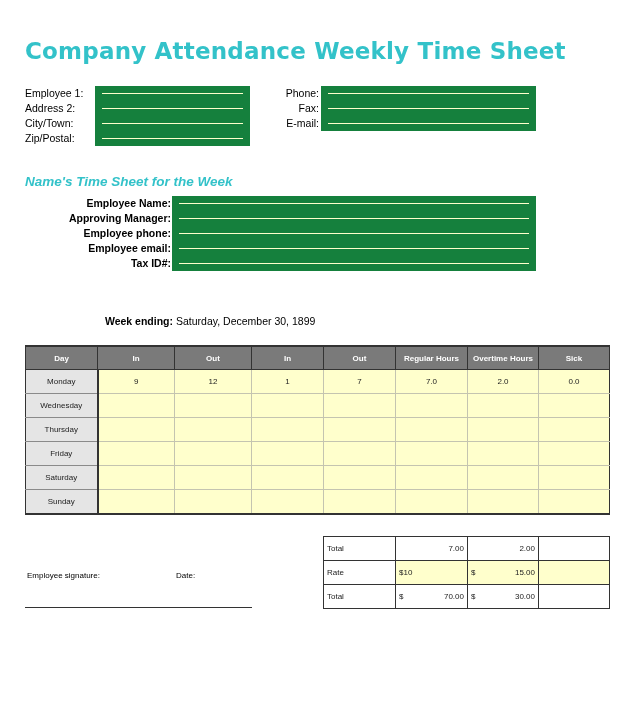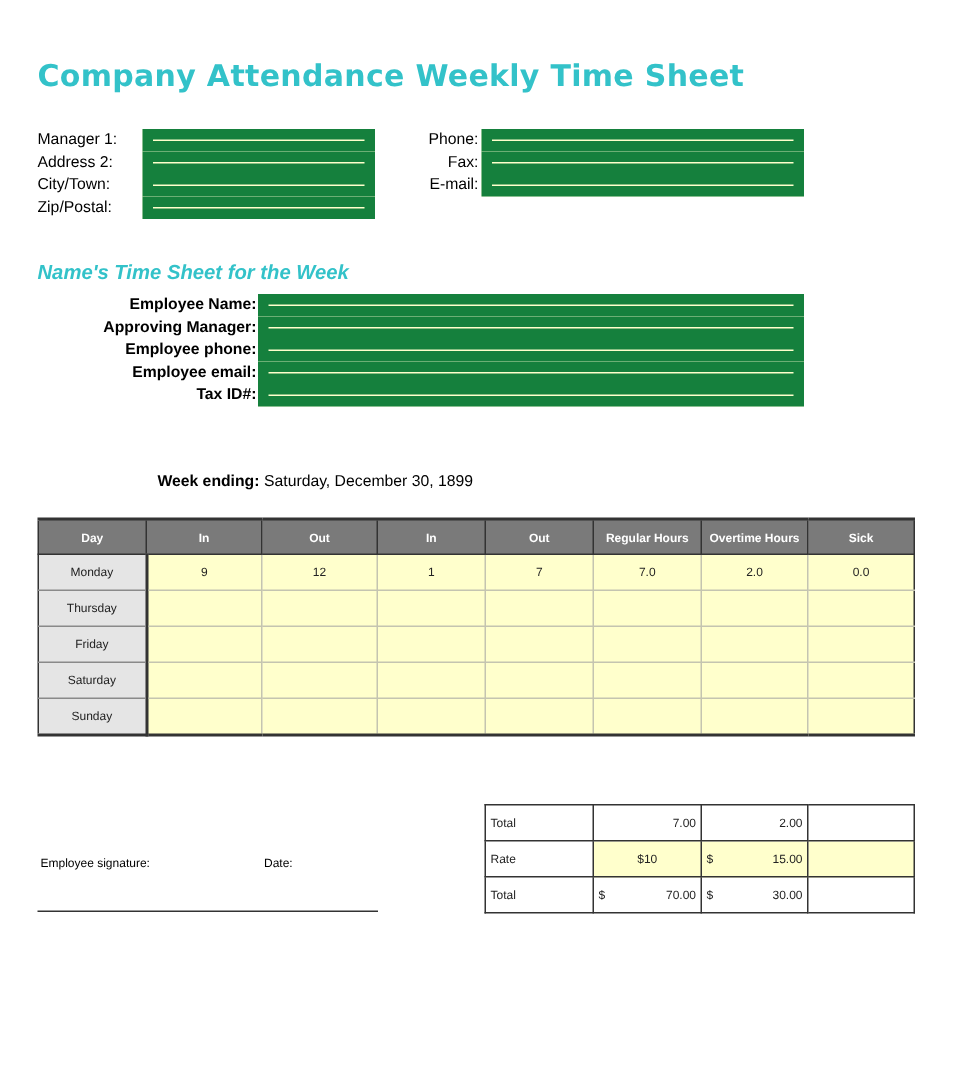--- a/index.html
+++ b/index.html
@@ -1,20 +1,20 @@
 <!DOCTYPE html>
 <html><head>
 <meta charset="utf-8">
 <style>
   html, body { margin:0; padding:0; background:#ffffff; }
   body { width:641px; height:716px; position:relative; overflow:hidden;
          font-family:"Liberation Sans", sans-serif; color:#000; }
   .abs { position:absolute; }
   .title { left:25px; top:38px; font-family:"DejaVu Sans", sans-serif; font-weight:bold;
-           font-size:20px; color:#33c2c9; white-space:nowrap; letter-spacing:0.2px; }
+           font-size:23px; color:#33c2c9; white-space:nowrap; letter-spacing:0.2px; }
   .lbl { font-size:10.5px; white-space:nowrap; line-height:15px; }
   .field { background:#ffffcc; border:7px solid #15803d; box-sizing:border-box; height:15px;
            font-size:10.5px; line-height:13px; padding-left:2px; white-space:nowrap; overflow:hidden; }
   .subtitle { left:25px; top:163px; font-style:italic; font-weight:bold; font-size:13.5px; color:#33c2c9;margin-top:11px; }
   .blbl { font-size:10.5px; font-weight:bold; line-height:15px; text-align:right; white-space:nowrap; }
   table.ts { position:absolute; left:25px; top:345px; border-collapse:collapse; table-layout:fixed; }
   table.ts td, table.ts th { font-size:8px; text-align:center; padding:0; height:23px; }
   table.ts th { background:#7a7a7a; color:#ffffff; font-weight:bold; border:1px solid #333;
                 border-top:2px solid #333; height:22px; }
   td.day { background:#e5e5e5; border-left:1px solid #333; border-bottom:1px solid #8a8a8a;
@@ -26,21 +26,21 @@
   table.tot td { font-size:8px; height:23px; padding:0 3px; border:1px solid #333; color:#222; }
   table.tot td.y { background:#ffffcc; }
   .money { display:flex; justify-content:space-between; }
   .sig-line { left:25px; top:607px; width:227px; height:0; border-top:1px solid #333; }
 </style>
 </head>
 <body>
 
 <div class="abs title">Company Attendance Weekly Time Sheet</div>
 
-<div class="abs lbl" style="left:25px;top:86px;">Manager 1:</div>
+<div class="abs lbl" style="left:25px;top:86px;">Employee 1:</div>
 <div class="abs field" style="left:95px;top:86px;width:155px;">Enter Address</div>
 <div class="abs lbl" style="left:25px;top:101px;">Address 2:</div>
 <div class="abs field" style="left:95px;top:101px;width:155px;"></div>
 <div class="abs lbl" style="left:25px;top:116px;">City/Town:</div>
 <div class="abs field" style="left:95px;top:116px;width:155px;"></div>
 <div class="abs lbl" style="left:25px;top:131px;">Zip/Postal:</div>
 <div class="abs field" style="left:95px;top:131px;width:155px;"></div>
 
 <div class="abs lbl" style="left:250px;top:86px;width:69px;text-align:right;">Phone:</div>
 <div class="abs field" style="left:321px;top:86px;width:215px;"></div>
@@ -93,20 +93,30 @@
       <td class="day">Monday</td>
       <td class="cell">9</td>
       <td class="cell">12</td>
       <td class="cell">1</td>
       <td class="cell">7</td>
       <td class="cell">7.0</td>
       <td class="cell">2.0</td>
       <td class="cell last">0.0</td>
     </tr>
     <tr>
+      <td class="day">Wednesday</td>
+      <td class="cell"></td>
+      <td class="cell"></td>
+      <td class="cell"></td>
+      <td class="cell"></td>
+      <td class="cell"></td>
+      <td class="cell"></td>
+      <td class="cell last"></td>
+    </tr>
+    <tr>
       <td class="day">Thursday</td>
       <td class="cell"></td>
       <td class="cell"></td>
       <td class="cell"></td>
       <td class="cell"></td>
       <td class="cell"></td>
       <td class="cell"></td>
       <td class="cell last"></td>
     </tr>
     <tr>
@@ -151,21 +161,21 @@
   </colgroup>
   <tbody>
       <tr>
     <td>Total</td>
     <td style="text-align:right;">7.00</td>
     <td style="text-align:right;">2.00</td>
     <td></td>
   </tr>
   <tr>
     <td>Rate</td>
-    <td class="y" style="text-align:center;">$10</td>
+    <td class="y" style="text-align:left;">$10</td>
     <td class="y">
       <div class="money">
         <span>$</span>
         <span>15.00</span>
       </div>
     </td>
     <td class="y"></td>
   </tr>
   <tr>
     <td>Total</td>

